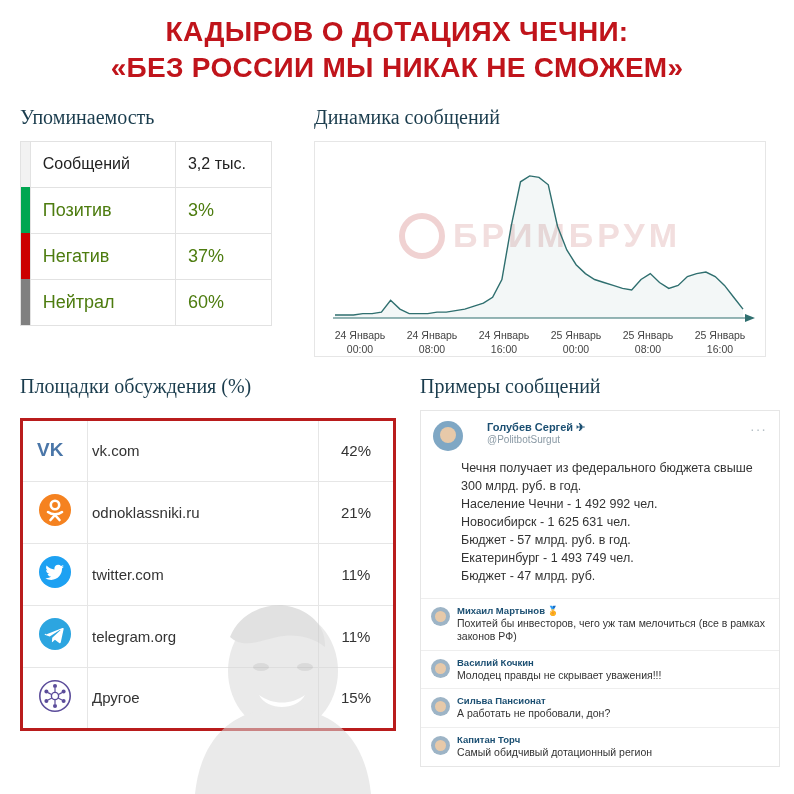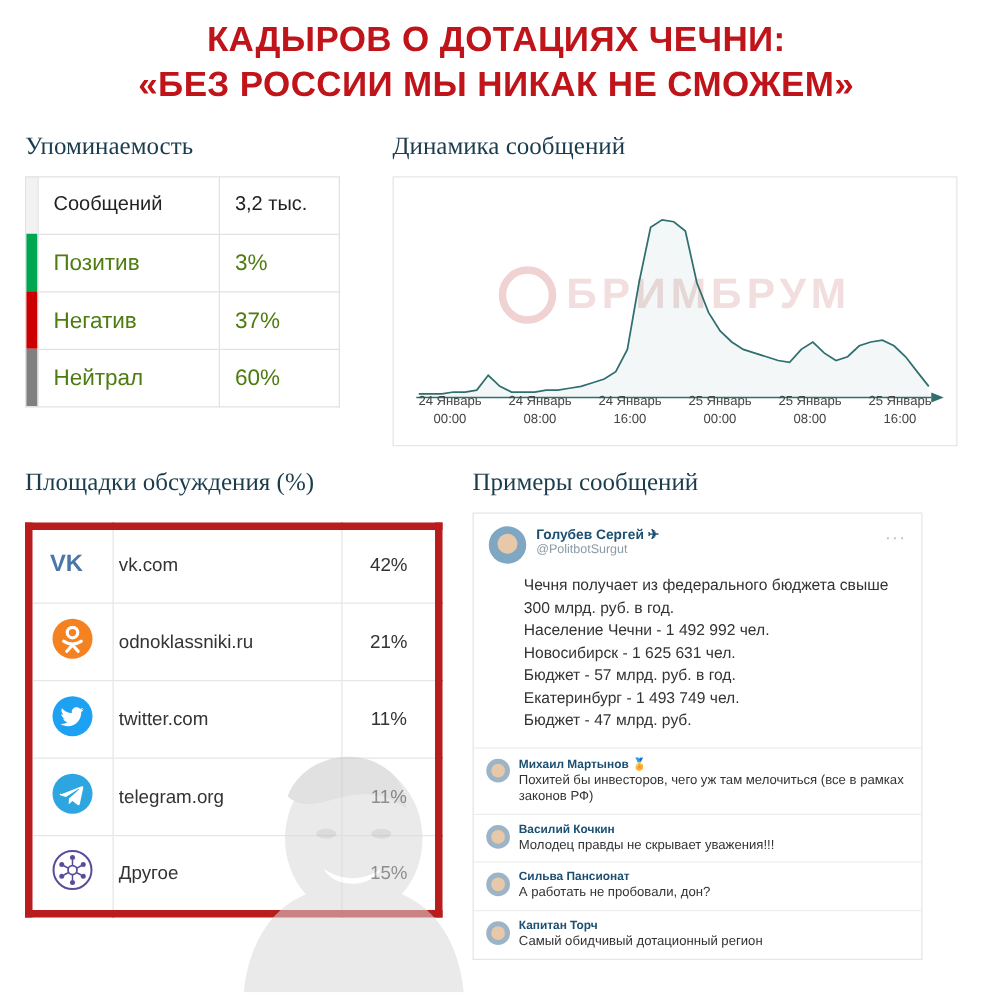--- a/index.html
+++ b/index.html
@@ -93,58 +93,58 @@
     gap:8px;
   }
   .wm .wm-dot{
     width:34px;height:34px;border-radius:50%;
     border:6px solid #f0d2d2;
     display:inline-block;
   }
   .chart-svg{position:absolute;left:0;top:0;}
   .xlabels{
     position:absolute;
-    left:0;right:0;bottom:14px;
+    left:0;right:0;bottom:0;
     display:flex;
     justify-content:space-between;
     padding:0 14px;
     box-sizing:border-box;
   }
   .xlabels div{
     font-size:10.5px;
     color:#444;
     text-align:center;
     line-height:1.25;
     width:62px;
   }
   
   .plat-table{
     border-collapse:collapse;
-    width:334px;
-    border:6px solid #b91c1c;
+    width:376px;
+    border:3px solid #b91c1c;
     background:#fff;
     margin-top:20px;
   }
   .plat-table tr{height:62px;}
   .plat-table td{
     border:1px solid #e6e6e6;
     vertical-align:middle;
   }
   .plat-table td.ico{width:62px;text-align:center;}
   .plat-table td.nm{font-size:15px;color:#333;padding-left:4px;}
   .plat-table td.pc{width:72px;text-align:center;font-size:15px;color:#333;}
   
   .ex-box{
     border:1px solid #e6e6e6;
     background:#fff;
     width:360px;
     box-sizing:border-box;
   }
   .ex-main{padding:10px 12px 12px 12px;border-bottom:1px solid #eee;}
-  .ex-head{display:flex;align-items:flex-start;gap:8px;}
+  .ex-head{display:flex;align-items:flex-start;gap:24px;}
   .ava{
     width:30px;height:30px;border-radius:50%;
     background:#7fa7c4;
     flex:0 0 auto;
     position:relative;
     overflow:hidden;
   }
   .ava:after{
     content:"";
     position:absolute;left:7px;top:6px;width:16px;height:16px;border-radius:50%;

